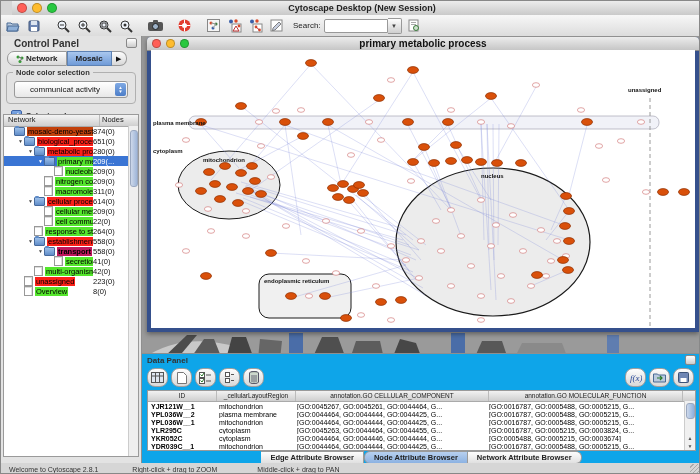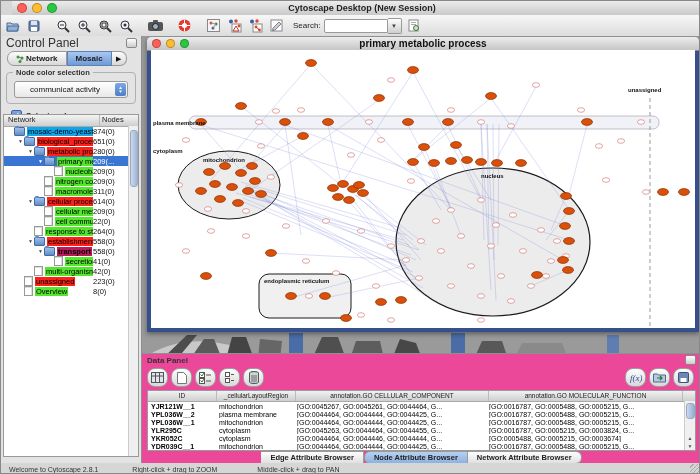--- a/index.html
+++ b/index.html
@@ -14,21 +14,21 @@
   .toolbar{position:absolute;left:0;top:14px;width:700px;height:21px;background:linear-gradient(#f7f7f7,#dcdcdc);border-bottom:1px solid #9a9a9a;display:flex;align-items:center;}
   .tbtn{width:18px;height:17px;display:flex;align-items:center;justify-content:center;margin-left:3px;}
   .tbtn svg{display:block;}
   .tsep{width:8px;}
   .search-label{font-size:8px;color:#222;margin-left:8px;margin-right:3px;}
   .search-combo{width:58px;height:12px;background:#fff;border:1px solid #999;border-radius:2px 0 0 2px;font-size:8px;padding:0 2px;}
   .search-arrow{width:13px;height:14px;background:linear-gradient(#fdfdfd,#cfcfcf);border:1px solid #999;border-left:none;border-radius:0 2px 2px 0;font-size:6px;color:#444;display:flex;align-items:center;justify-content:center;}
   
   .cpanel{position:absolute;left:0;top:35px;width:141px;height:427px;background:#e3e3e3;border-right:1px solid #8f8f8f;box-sizing:border-box;}
   .cpanel-head{height:12px;display:flex;align-items:center;justify-content:space-between;padding:1px 4px 0 5px;}
-  .cpanel-head .t{font-size:12px;font-weight:normal;color:#333;}
+  .cpanel-head .t{font-size:10px;font-weight:bold;color:#333;margin-left:8px;}
   .float-ic{width:9px;height:8px;border:1px solid #888;border-radius:2px;background:linear-gradient(#fff,#ccc);}
   .ptabs{display:flex;align-items:center;margin:2px 4px 0 6px;}
   .ptab{height:13px;display:flex;align-items:center;justify-content:center;font-size:8px;font-weight:bold;color:#222;background:linear-gradient(#fdfdfd,#d8d8d8);border:1px solid #9a9a9a;padding:0 8px;}
   .ptab.first{border-radius:7px 0 0 7px;}
   .ptab.active{background:linear-gradient(#a9c7ee,#6f9bd8);border-color:#5d82b4;}
   .ptab-more{height:13px;width:14px;border:1px solid #9a9a9a;border-left:none;border-radius:0 7px 7px 0;background:linear-gradient(#fdfdfd,#d8d8d8);font-size:7px;display:flex;align-items:center;justify-content:center;color:#111;}
   .groupbox{position:relative;margin:6px 5px 0 5px;border:1px solid #b0b0b0;border-radius:4px;height:30px;}
   .groupbox .legend{position:absolute;top:-5px;left:6px;background:#e3e3e3;padding:0 3px;font-size:7.5px;font-weight:bold;color:#333;}
   .combo{position:absolute;left:7px;right:7px;top:8px;height:15px;background:linear-gradient(#fff,#e8e8e8);border:1px solid #9a9a9a;border-radius:3px;display:flex;align-items:center;}
   .combo .val{flex:1;text-align:center;font-size:8px;color:#111;}
@@ -55,21 +55,21 @@
   .vsb{position:absolute;right:0;top:11px;bottom:0;width:9px;background:#efefef;border-left:1px solid #ccc;}
   .vsb .thumb{position:absolute;left:1px;width:6px;border-radius:3px;background:linear-gradient(90deg,#cdd8ea,#9fb6d8);border:1px solid #9aa8c0;}
   
   .desktop{position:absolute;left:141px;top:35px;width:559px;height:427px;background:#9a9a9a;overflow:hidden;}
   .frame{position:absolute;left:5px;top:1px;width:552px;height:295px;background:#35508c;border-radius:4px 4px 0 0;box-shadow:0 2px 5px rgba(0,0,0,.4);}
   .frame .ftitle{height:13px;background:linear-gradient(#ececec,#c6c6c6);border-radius:4px 4px 0 0;border-bottom:1px solid #8a8a8a;display:flex;align-items:center;position:relative;}
   .frame .ftitle .fl{width:7px;height:7px;border-radius:50%;margin-left:5px;border:0.5px solid rgba(0,0,0,.25);}
   .frame .ftitle .t{position:absolute;left:0;right:0;text-align:center;font-size:10px;font-weight:bold;color:#111;}
   .canvas{position:absolute;left:4px;top:13px;width:544px;height:278px;background:#fff;overflow:hidden;}
   
-  .dpanel{position:absolute;left:141px;top:352px;width:559px;height:110px;background:#ec4899;border-top:1px solid #8f8f8f;box-sizing:border-box;}
+  .dpanel{position:absolute;left:141px;top:352px;width:559px;height:110px;background:#0ea5e9;border-top:1px solid #8f8f8f;box-sizing:border-box;}
   .dpanel-head{height:12px;display:flex;align-items:center;justify-content:space-between;padding:0 5px;}
   .dpanel-head .t{font-size:8px;font-weight:bold;color:#333;}
   .dtool{display:flex;align-items:center;margin:2px 4px 0 5px;}
   .dbtn{width:19px;height:17px;border:1px solid #9f9f9f;border-radius:8px;background:linear-gradient(#fdfdfd,#d8d8d8);margin-right:3px;display:flex;align-items:center;justify-content:center;}
   .dspacer{flex:1;}
   .dtable{position:absolute;left:5px;right:5px;top:36px;height:59px;background:#fff;border:1px solid #9a9a9a;overflow:hidden;}
   .dthead{display:flex;height:10px;background:linear-gradient(#f2f2f2,#cfcfcf);border-bottom:1px solid #aaa;}
   .dthead .hc{font-size:6.5px;color:#222;text-align:center;border-right:1px solid #bbb;overflow:hidden;white-space:nowrap;line-height:10px;}
   .drow{display:flex;height:8.1px;align-items:center;}
   .drow .dc{font-size:7px;color:#000;white-space:nowrap;overflow:hidden;padding-left:3px;box-sizing:border-box;}
@@ -252,21 +252,21 @@
     <div class="treewrap">
       <div class="treehead">
         <span class="c1">Network</span>
         <span class="c2">Nodes</span>
       </div>
       <div class="tree" id="tree">
           <div class="trow">
             <span class="sp" style="width: 3px;"></span>
             <span class="arrow"></span>
             <span class="ficon"></span>
-            <span class="chip" style="background: #0ea5e9;">mosaic-demo-yeast</span>
+            <span class="chip" style="background: #c2410c;">mosaic-demo-yeast</span>
             <span class="num">874(0)</span>
           </div>
           <div class="trow">
             <span class="sp" style="width: 13px;"></span>
             <span class="arrow">▼</span>
             <span class="ficon"></span>
             <span class="chip" style="background: rgb(251, 32, 24);">biological_process</span>
             <span class="num">651(0)</span>
           </div>
           <div class="trow">

